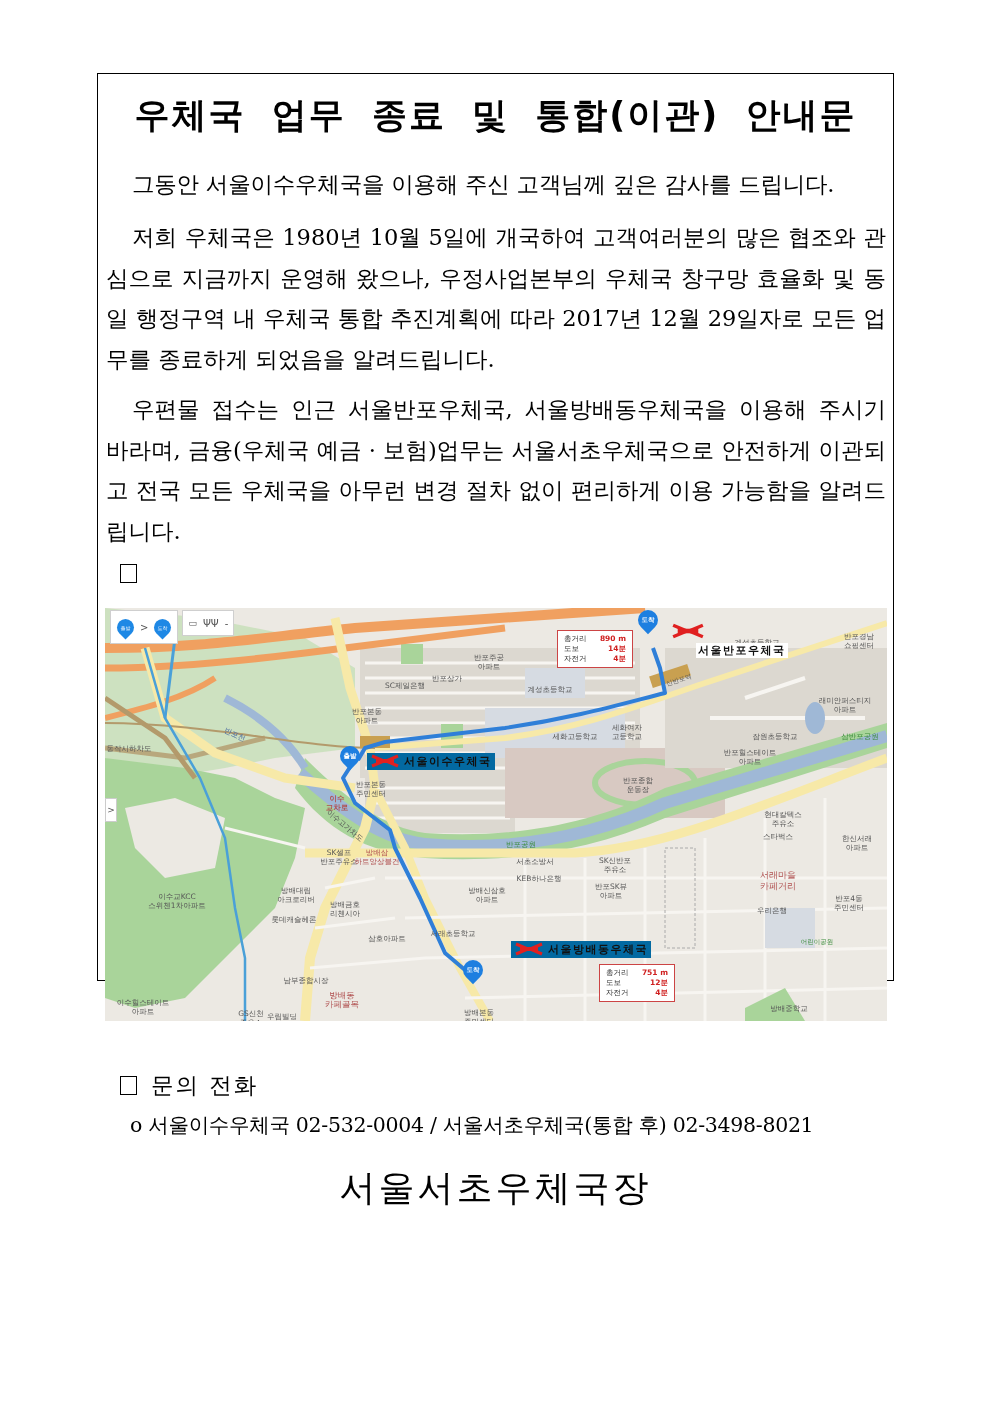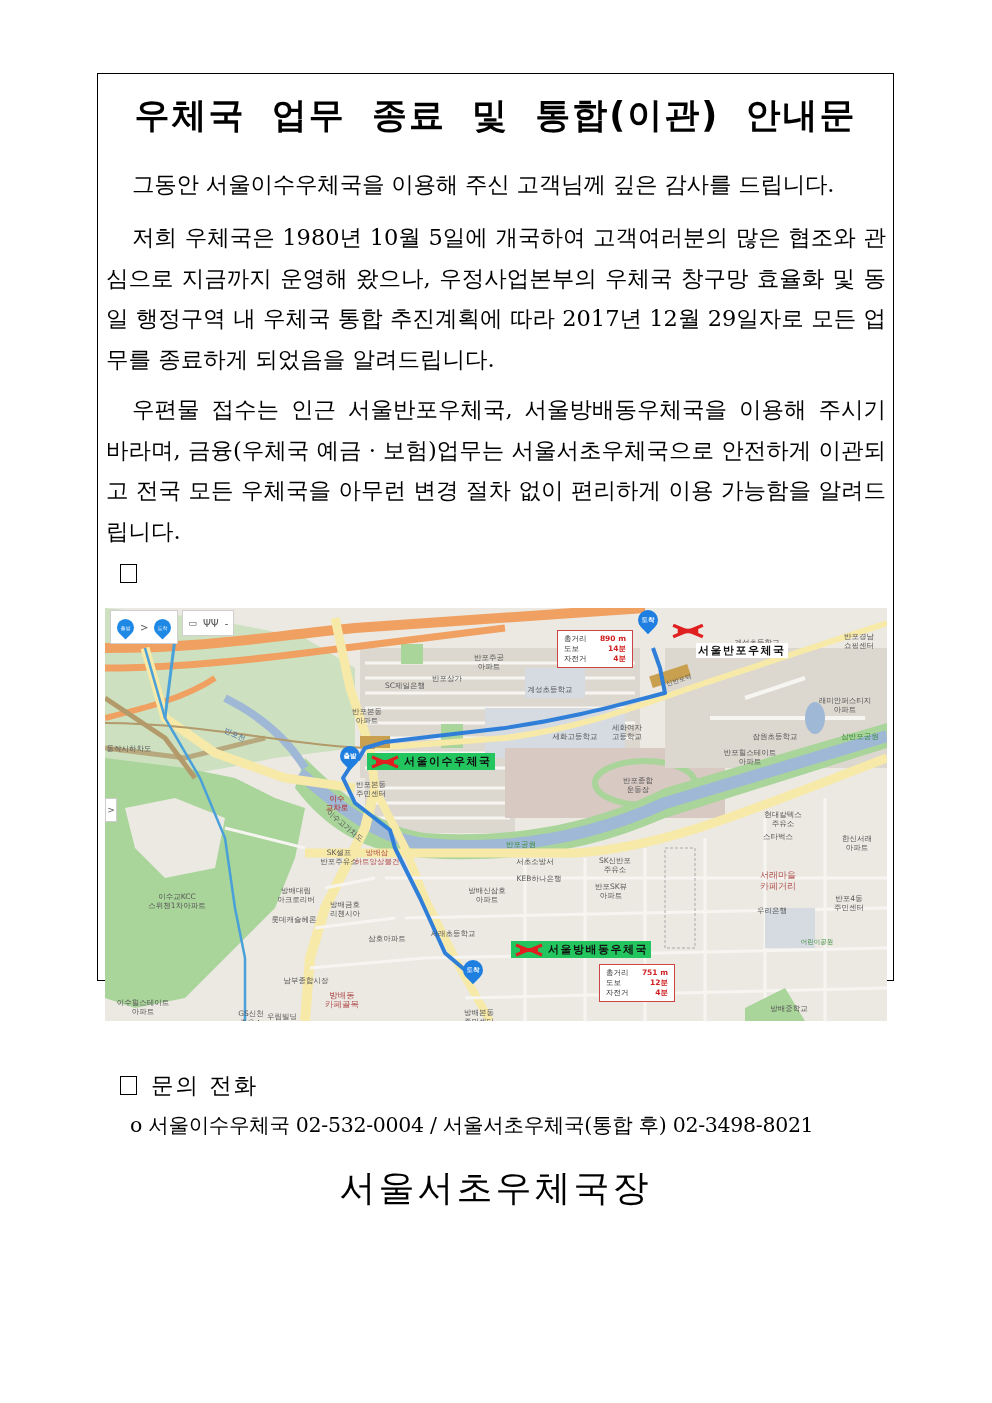--- a/index.html
+++ b/index.html
@@ -21,21 +21,21 @@
   .map-controls { position: absolute; left: 5px; top: 2px; display: flex; gap: 4px; }
   .ctrl-box { background: #fff; border: 1px solid #cfcfcf; display: flex; align-items: center; padding: 3px 5px; gap: 6px; height: 26px; box-sizing: border-box; font-family: "DejaVu Sans", sans-serif; font-size: 10px; color: #555; }
   .ctrl-box.pins { height: 34px; padding: 3px 6px; }
   .pin-mini { width: 17px; height: 17px; border-radius: 50% 50% 50% 0; transform: rotate(-45deg); background: #1e88e5; display: inline-block; position: relative; }
   .pin-mini span { position: absolute; inset: 0; transform: rotate(45deg); color: #fff; font-size: 5px; display: flex; align-items: center; justify-content: center; font-family: "DejaVu Sans", sans-serif; }
   .side-arrow { position: absolute; left: 0; top: 190px; width: 10px; height: 22px; background: #fff; border: 1px solid #ccc; font-size: 9px; display: flex; align-items: center; justify-content: center; color: #555; font-family: "DejaVu Sans", sans-serif; }
   .lbl { position: absolute; font-family: "DejaVu Sans", sans-serif; font-size: 7.5px; color: #555; text-align: center; line-height: 9px; white-space: nowrap; transform: translateX(-50%); }
   .lbl.red { color: #b05050; }
   .lbl.green { color: #3c8c3c; }
   .lbl.blue { color: #4a6aa0; }
-  .po { position: absolute; display: flex; align-items: center; gap: 4px; background: #22c55e; padding: 1px 3px; }
+  .po { position: absolute; display: flex; align-items: flex-start; gap: 4px; background: #0369a1; padding: 1px 3px; }
   .po .po-logo { width: 30px; height: 14px; position: relative; }
   .po .po-name { font-family: "DejaVu Sans", sans-serif; font-weight: bold; font-size: 11px; color: #111; letter-spacing: 1.5px; white-space: nowrap; }
   .pin { position: absolute; width: 20px; height: 20px; border-radius: 50% 50% 50% 0; transform: rotate(-45deg); background: #1e7fe0; }
   .pin span { position: absolute; inset: 0; transform: rotate(45deg); color: #fff; font-family: "DejaVu Sans", sans-serif; font-size: 6.5px; font-weight: bold; display: flex; align-items: center; justify-content: center; }
   .info { position: absolute; background: #fff; border: 1.5px solid #c44; padding: 3px 6px; font-family: "DejaVu Sans", sans-serif; font-size: 7.5px; line-height: 10px; color: #333; }
   .info .row { display: flex; justify-content: space-between; gap: 10px; }
   .info .v { color: #d02020; font-weight: bold; }
 </style>
 </head>
 <body>

